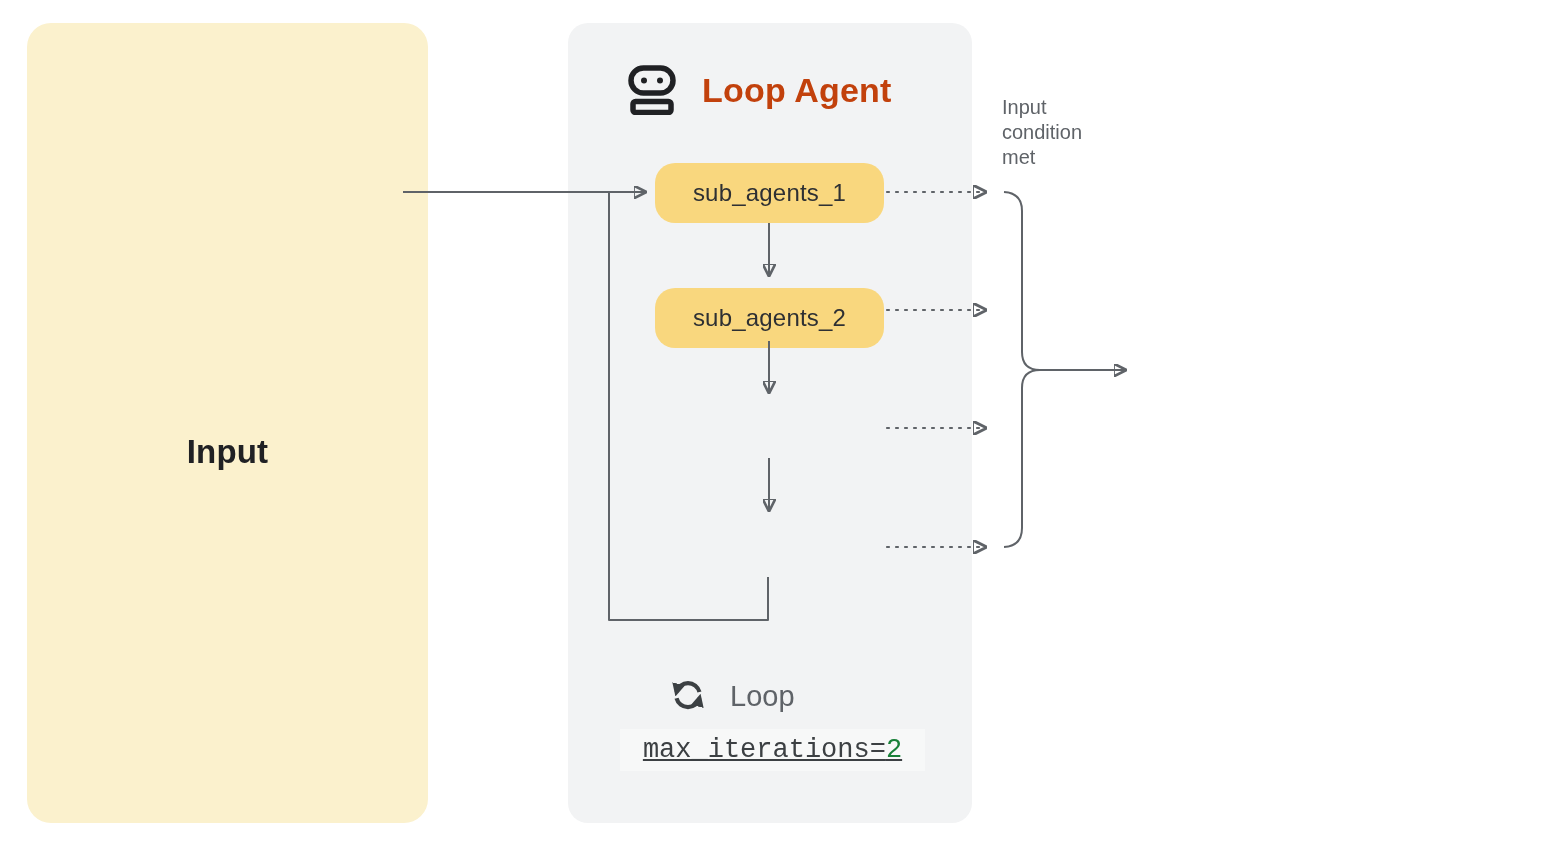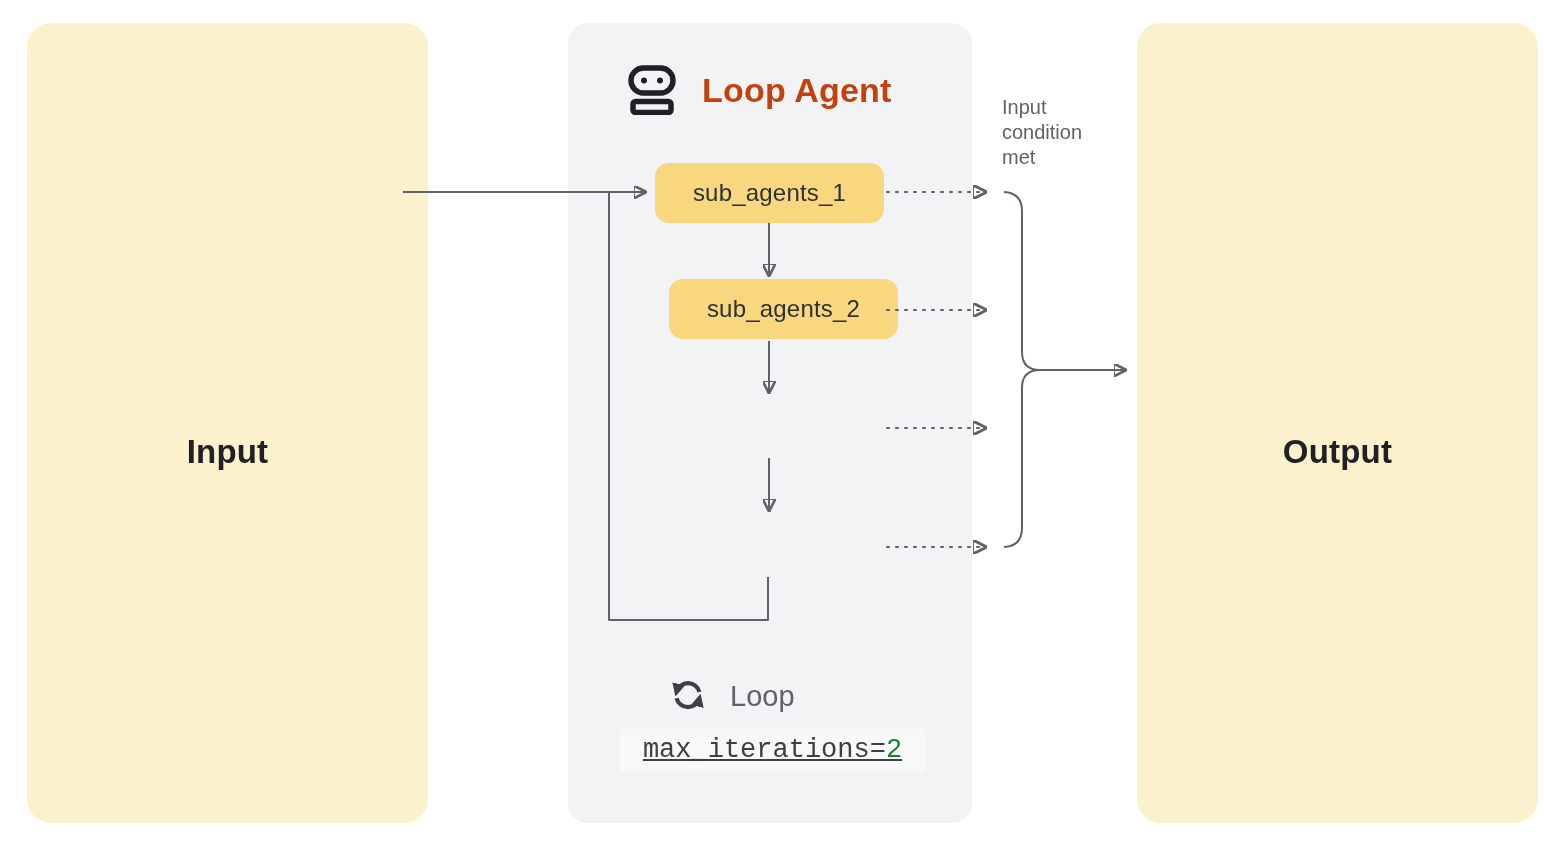--- a/index.html
+++ b/index.html
@@ -63,32 +63,32 @@
     color: #c2410c;
     letter-spacing: 0.2px;
     white-space: nowrap;
   }
   .sub-agent {
     position: absolute;
     left: 87px;
     width: 229px;
     height: 60px;
     background: #F9D77E;
-    border-radius: 14px;
+    border-radius: 20px;
     display: flex;
     align-items: center;
     justify-content: center;
   }
   .sub-agent span {
     font-size: 24px;
     color: #2E3033;
     letter-spacing: 0.2px;
   }
   .sub-agent.n1 { top: 140px; }
-  .sub-agent.n2 { top: 256px; margin-left: 14px; }
+  .sub-agent.n2 { top: 265px; }
   .sub-agent.n3 { top: 375px; }
   .sub-agent.n4 { top: 493px; }
   .loop-row {
     position: absolute;
     left: 100px;
     top: 651px;
     display: flex;
     align-items: center;
     gap: 22px;
   }
@@ -183,23 +183,20 @@
     </div>
 
     <div class="code-strip">
       <span>max_iterations=</span>
         <span class="green">2</span>
     </div>
   </div>
 
   <div class="exit-label">Input condition met</div>
 
-  <div class="io-box output">
-    <div class="io-label">Output</div>
-  </div>
 
   <svg class="connectors" width="1544" height="848" viewBox="0 0 1544 848">
     <defs>
       <marker id="arw" viewBox="0 0 10 10" refX="8" refY="5" markerWidth="6.5" markerHeight="6.5" orient="auto">
         <path d="M 0 0 L 10 5 L 0 10 z" fill="#5F6368" stroke="none"></path>
       </marker>
     </defs>
 
     <path d="M 403 192 H 644" marker-end="url(#arw)"></path>
 

